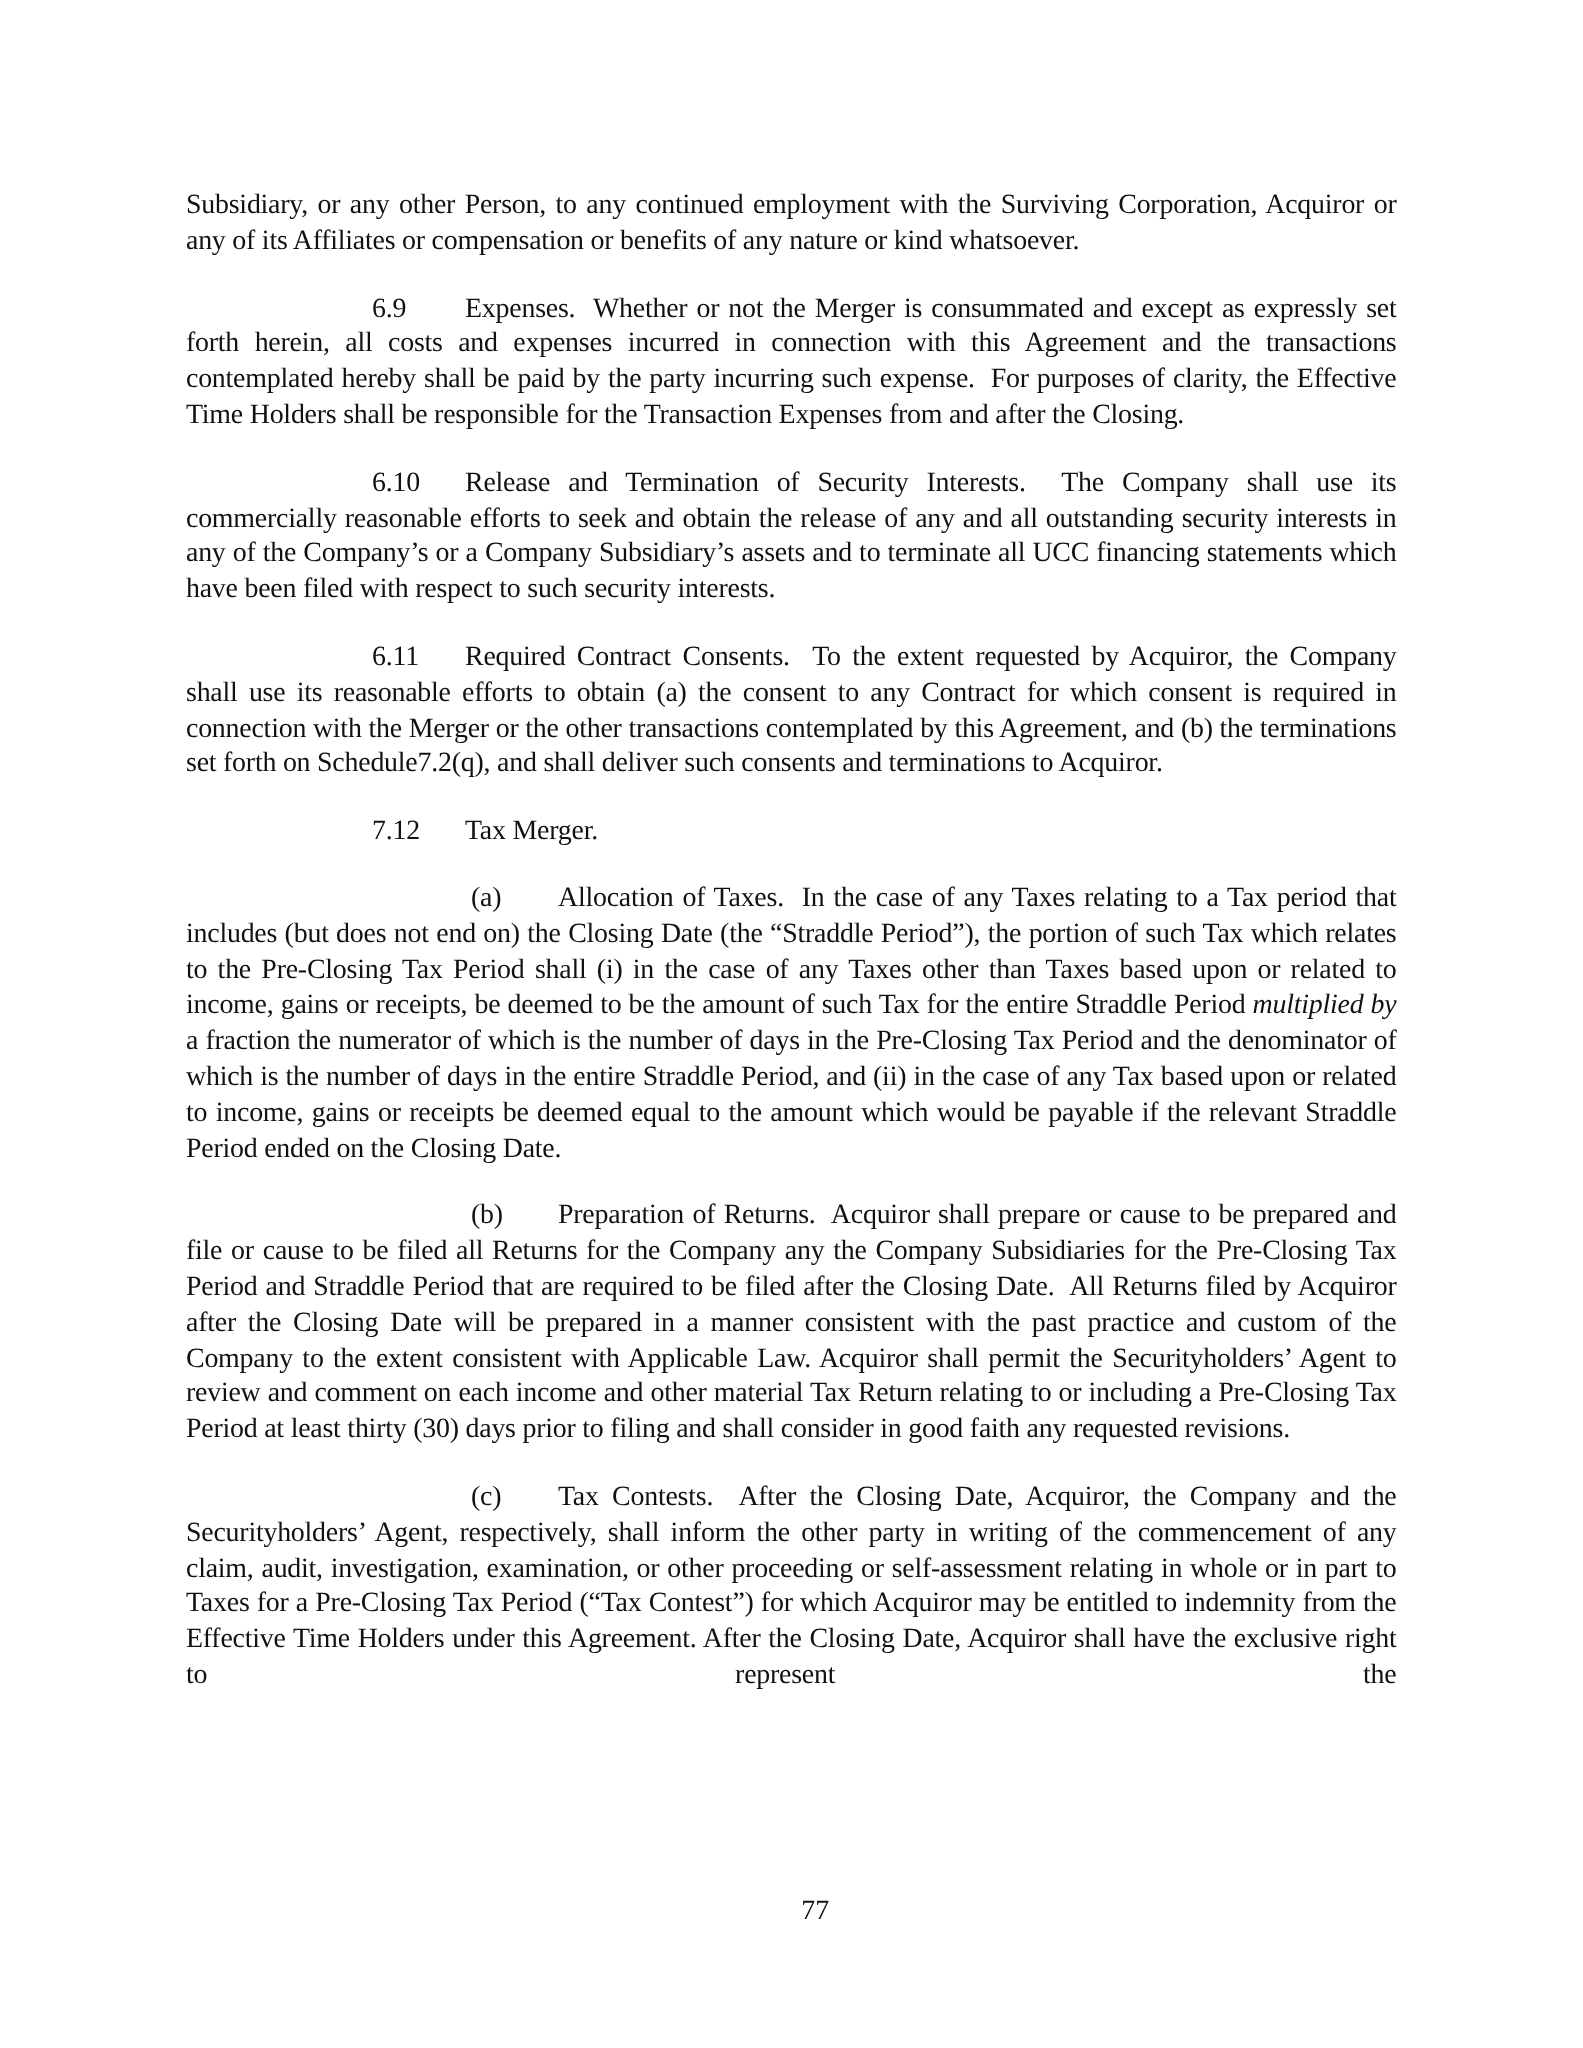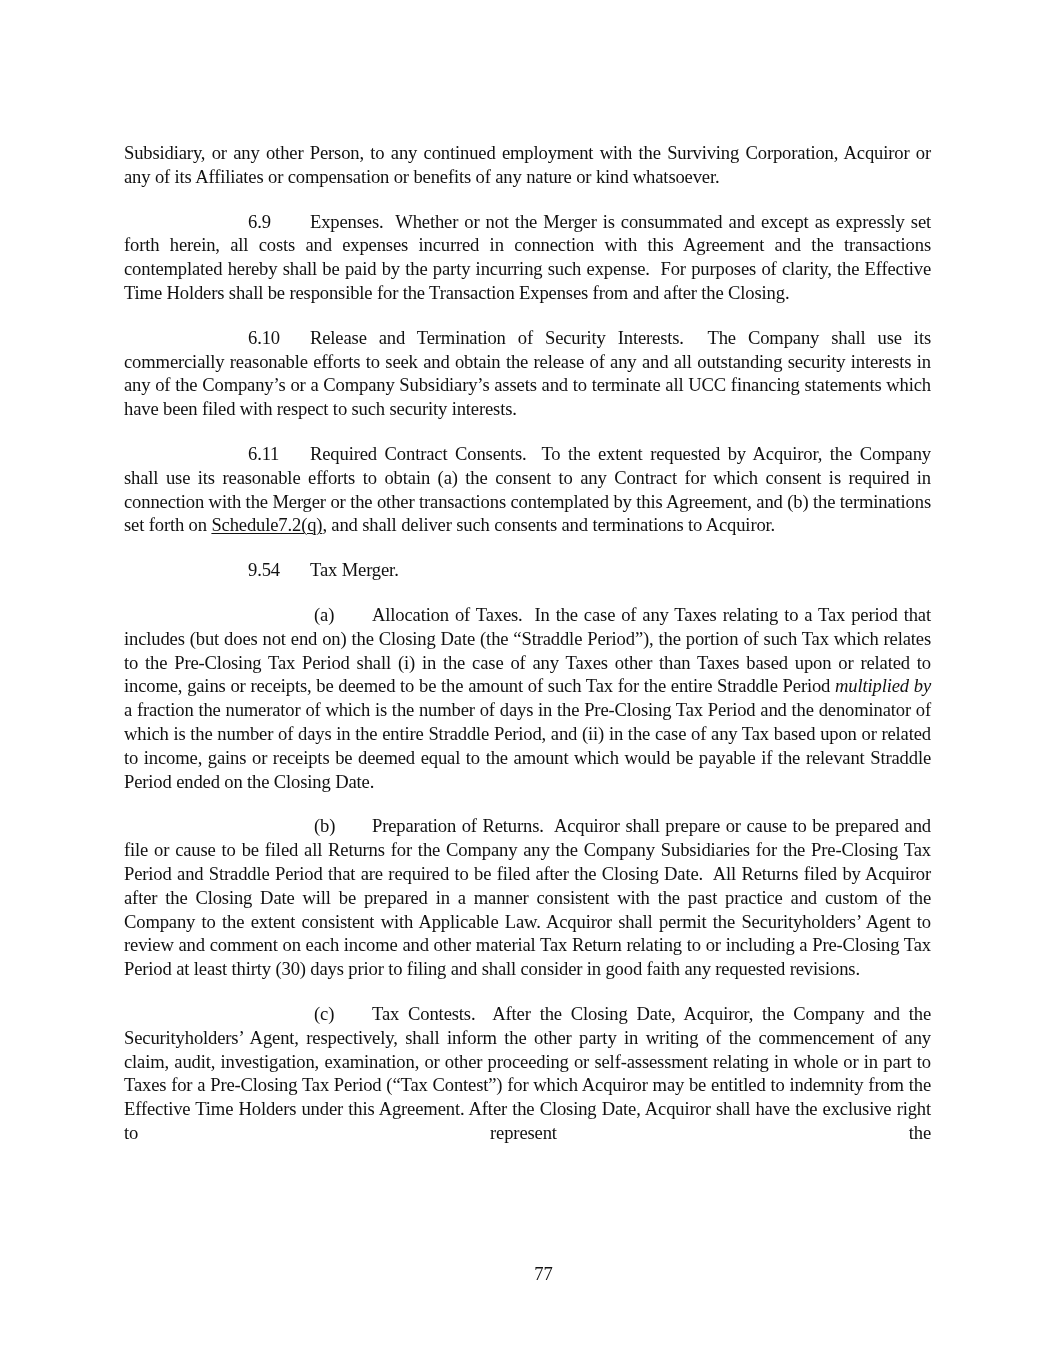--- a/index.html
+++ b/index.html
@@ -18,42 +18,41 @@
     .page {
       position: absolute;
       left: 124px;
       top: 125px;
       width: 807px;
       font-size: 18.6px;
       line-height: 23.8px;
       letter-spacing: -0.15px;
     }
     .para {
-      margin: 16px 0 21px 0;
+      margin: 0 0 21px 0;
       text-align: justify;
     }
     .para.first {
       margin-bottom: 21px;
     }
     .sec-num {
       display: inline-block;
       margin-left: 124px;
       width: 62px;
     }
     .sub-num {
       display: inline-block;
       margin-left: 190px;
       width: 58px;
     }
     .heading {
       text-underline-offset: 2px;
       text-decoration-thickness: 1px;
     }
     .link {
-      text-decoration: underline;
       text-underline-offset: 2px;
       text-decoration-thickness: 1px;
     }
     .bold { font-weight: normal; }
     .ital { font-style: italic; }
     .page-number {
       position: absolute;
       left: 0;
       width: 1055px;
       top: 1263px;
@@ -79,21 +78,21 @@
 
   <p class="para">
     <span class="sec-num">6.10</span><span class="heading">Release and Termination of Security Interests</span><span>.</span><span style="white-space: pre-wrap;">  The Company shall use its commercially reasonable efforts to seek and obtain the release of any and all outstanding security interests in any of the Company’s or a Company Subsidiary’s assets and to terminate all UCC financing statements which have been filed with respect to such security interests.</span>
   </p>
 
   <p class="para">
     <span class="sec-num">6.11</span><span class="heading">Required Contract Consents</span><span>.</span><span style="white-space: pre-wrap;">  To the extent requested by Acquiror, the Company shall use its reasonable efforts to obtain (a) the consent to any Contract for which consent is required in connection with the Merger or the other transactions contemplated by this Agreement, and (b) the terminations set forth on </span><span class="link">Schedule7.2(q)</span><span>, and shall deliver such consents and terminations to Acquiror.</span>
   </p>
 
   <p class="para">
-    <span class="sec-num">9.54</span><span class="heading">Tax Merger</span><span>.</span>
+    <span class="sec-num">7.12</span><span class="heading">Tax Merger</span><span>.</span>
   </p>
 
   <p class="para">
     <span class="sub-num">(a)</span><span class="heading">Allocation of Taxes</span><span>.</span><span style="white-space: pre-wrap;">  In the case of any Taxes relating to a Tax period that includes (but does not end on) the Closing Date (the “</span><span class="bold">Straddle Period</span><span>”), the portion of such Tax which relates to the Pre-Closing Tax Period shall (i) in the case of any Taxes other than Taxes based upon or related to income, gains or receipts, be deemed to be the amount of such Tax for the entire Straddle Period </span><span class="ital">multiplied by</span><span> a fraction the numerator of which is the number of days in the Pre-Closing Tax Period and the denominator of which is the number of days in the entire Straddle Period, and (ii) in the case of any Tax based upon or related to income, gains or receipts be deemed equal to the amount which would be payable if the relevant Straddle Period ended on the Closing Date.</span>
   </p>
 
   <p class="para">
     <span class="sub-num">(b)</span><span class="heading">Preparation of Returns</span><span>.</span><span style="white-space: pre-wrap;">  Acquiror shall prepare or cause to be prepared and file or cause to be filed all Returns for the Company any the Company Subsidiaries for the Pre-Closing Tax Period and Straddle Period that are required to be filed after the Closing Date.  All Returns filed by Acquiror after the Closing Date will be prepared in a manner consistent with the past practice and custom of the Company to the extent consistent with Applicable Law. Acquiror shall permit the Securityholders’ Agent to review and comment on each income and other material Tax Return relating to or including a Pre-Closing Tax Period at least thirty (30) days prior to filing and shall consider in good faith any requested revisions.</span>
   </p>
 

